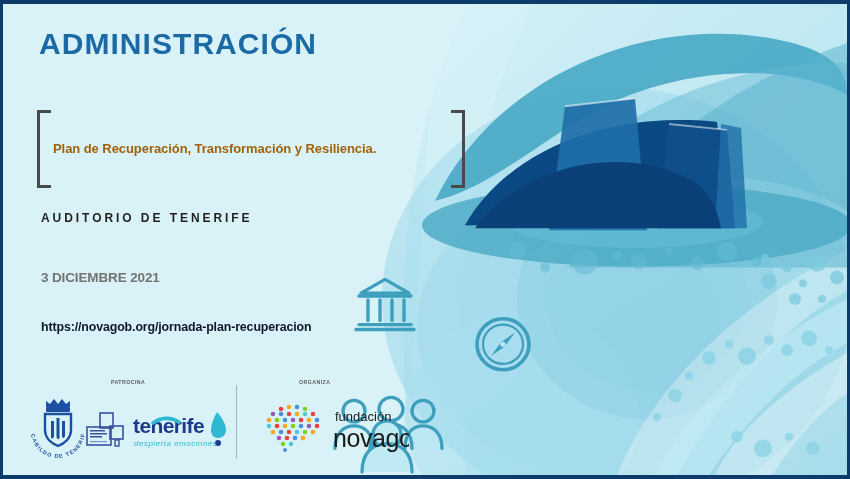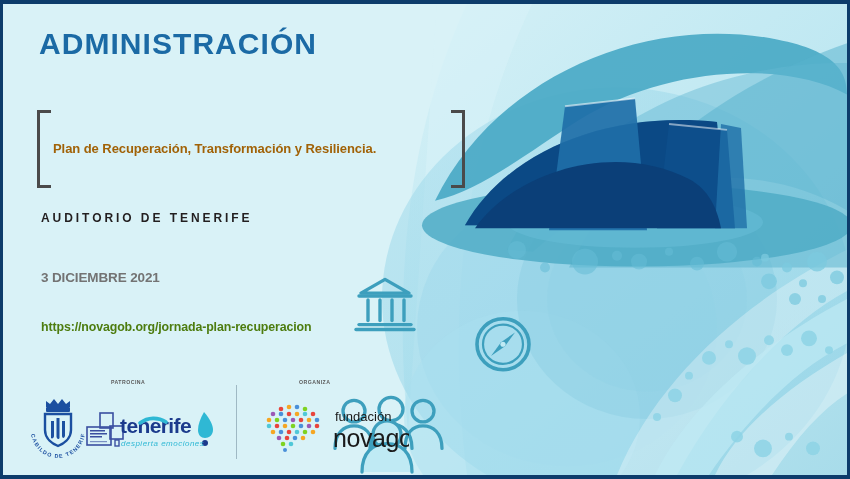--- a/index.html
+++ b/index.html
@@ -113,21 +113,21 @@
   .info{
     position:absolute;
     left:38px;
     top:314px;
     color:#231f20;
     font-size:12.4px;
     font-weight:bold;
     line-height:1.52;
     letter-spacing:-0.01em;
   }
-  .info a{color:#4d7c0f;text-decoration:none;}
+  .info a{color:#0f172a;text-decoration:none;}
 
   
   .footer{
     position:absolute;
     left:0; bottom:6px;
     width:430px;
     height:96px;
   }
   .kicker{
     position:absolute;
@@ -146,21 +146,21 @@
     left:233px;
     top:12px;
     width:1px;
     height:74px;
     background:#9fb9c4;
   }
 
   .logo{position:absolute;}
   .logo-cabildo{left:18px;top:24px;width:74px;height:62px;}
   .logo-prtr{left:82px;top:38px;width:44px;height:40px;}
-  .logo-tenerife{left:115px;top:36px;width:100px;height:42px;}
+  .logo-tenerife{left:128px;top:36px;width:100px;height:42px;}
   .logo-novagob{left:256px;top:26px;width:150px;height:58px;}
   .logo svg{display:block;width:100%;height:100%;}
 </style>
 </head>
 <body>
 
 <div id="poster">
 
   <div class="art-stage">
     <svg class="art-svg" viewBox="0 0 530 479" preserveAspectRatio="none">

